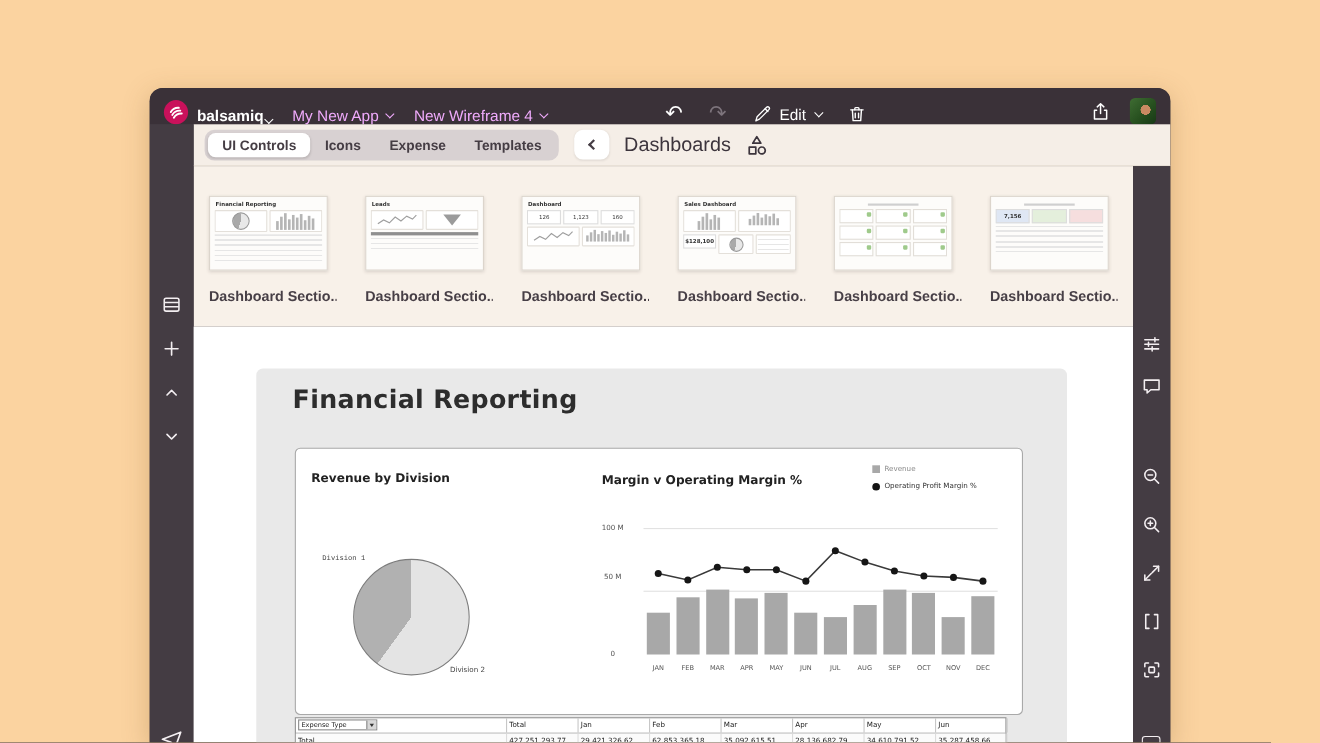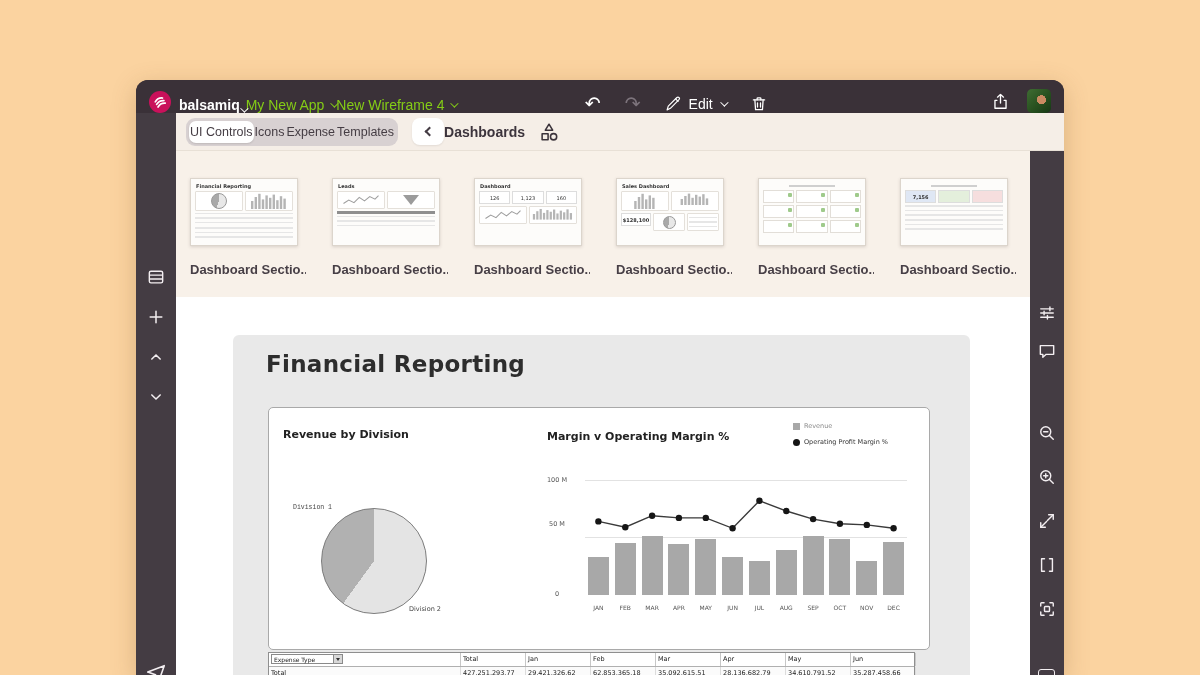--- a/index.html
+++ b/index.html
@@ -7,21 +7,21 @@
   body { background:#fbd3a0; font-family:"Liberation Sans", sans-serif; position:relative; }
 
   .window { position:absolute; left:136px; top:80px; width:928px; height:595px;
             background:#443c43; border-radius:12px 12px 0 0; overflow:hidden;
             box-shadow:0 6px 24px rgba(120,80,30,.25); display:flex; flex-direction:column; }
 
   
   .topbar { height:33px; flex:0 0 33px; display:flex; align-items:flex-end; padding:0 13px; color:#fff; background:#3a3138; }
   .logo { width:22px; height:22px; border-radius:50%; background:#c9115b; display:flex; align-items:center; justify-content:center; flex:0 0 22px; }
   .brand { font-weight:bold; font-size:14px; margin-left:8px; }
-  .menu-item { display:flex; align-items:center; gap:6px; font-size:14px; color:#84cc16; cursor:default; }
+  .menu-item { display:flex; align-items:center; gap:6px; font-size:14px; color:#f0abfc; margin-left:20px; cursor:default; }
   .chev { width:6px; height:6px; border-right:1.5px solid currentColor; border-bottom:1.5px solid currentColor; transform:rotate(45deg) translateY(-2px); display:inline-block; }
   .tb-center { margin-left:auto; margin-right:95px; display:flex; align-items:center; gap:24px; }
   .glyph-undo { font-size:19px; color:#ffffff; line-height:1; }
   .glyph-redo { font-size:19px; color:#7d747c; line-height:1; }
   .edit-cluster { display:flex; align-items:center; gap:7px; font-size:14px; }
   .tb-right { margin-left:auto; display:flex; align-items:center; gap:17px; }
   .avatar { width:24px; height:24px; border-radius:5px;
             background:radial-gradient(circle at 60% 45%, #c98a62 0 23%, transparent 24%),
                        linear-gradient(135deg,#3f6d33,#27501f 55%,#173816);
             flex:0 0 24px; }
@@ -35,25 +35,25 @@
   .rail-btn { display:flex; align-items:center; justify-content:center; width:24px; height:24px; cursor:pointer; }
   .rr-gap-sm { margin-top:14px; } .rr-gap-lg { margin-top:58px; } .rr-gap { margin-top:20px; }
   .rail-partial-left { position:absolute; bottom:-9px; left:9px; }
   .rail-partial-right { position:absolute; bottom:-7px; left:8px; width:17px; height:13px; border:1.6px solid #f3eef1; border-radius:3px; }
 
   .maincol { flex:1; display:flex; flex-direction:column; min-width:0; }
 
   
   .toolbar { height:38px; flex:0 0 38px; background:#f5eee7; display:flex; align-items:center; padding:0 10px; border-bottom:1px solid #e8e0d6; }
   .segmented { background:#d8d1d2; border-radius:9px; padding:3px; display:flex; align-items:center; }
-  .seg-item { font-size:12.5px; font-weight:normal; color:#453d44; padding:4px 1px; border-radius:7px; white-space:nowrap; cursor:pointer; }
+  .seg-item { font-size:12.5px; font-weight:bold; color:#453d44; padding:4px 13px; border-radius:7px; white-space:nowrap; cursor:pointer; }
   .seg-item.selected { background:#ffffff; box-shadow:0 1px 2px rgba(0,0,0,.12); }
   .back-btn { margin-left:14px; width:32px; height:27px; background:#fff; border-radius:8px; display:flex; align-items:center; justify-content:center; box-shadow:0 1px 2px rgba(0,0,0,.08); cursor:pointer; color:#453d44; }
   .chev-left { width:7px; height:7px; border-left:2px solid currentColor; border-bottom:2px solid currentColor; transform:rotate(45deg); margin-left:3px; }
-  .section-title { font-size:14px; font-weight:bold; color:#3c343c; }
+  .section-title { font-size:18px; font-weight:normal; color:#3c343c; margin-left:13px; }
   .search { margin-left:auto; width:150px; height:26px; background:#fff; border:none; border-radius:14px; padding:0 12px; font-size:12.5px; color:#4c444c; font-family:"Liberation Sans",sans-serif; outline:none; }
   .search::placeholder { color:#544c54; opacity:1; }
   .shapes-btn { margin-left:11px; width:26px; height:26px; display:flex; align-items:center; justify-content:center; cursor:pointer; color:#3c343c; }
 
   
   .contentrow { flex:1; display:flex; min-height:0; }
   .contentcol { flex:1; display:flex; flex-direction:column; min-width:0; }
 
   .gallery { height:146px; flex:0 0 146px; background:#f8f1e9; display:flex; gap:26px; padding:27px 0 0 14px; overflow:hidden; }
   .thumb { flex:0 0 108px; cursor:pointer; }

